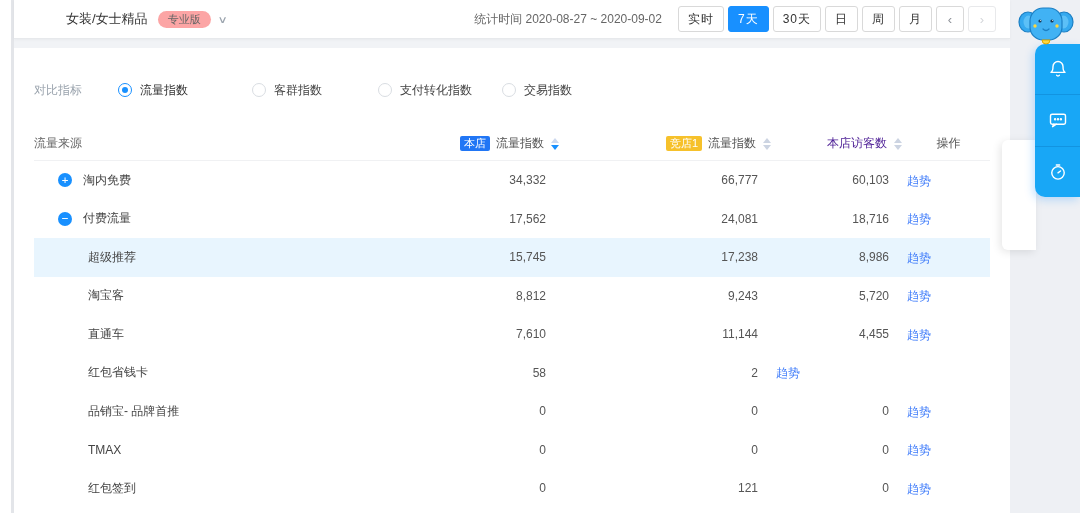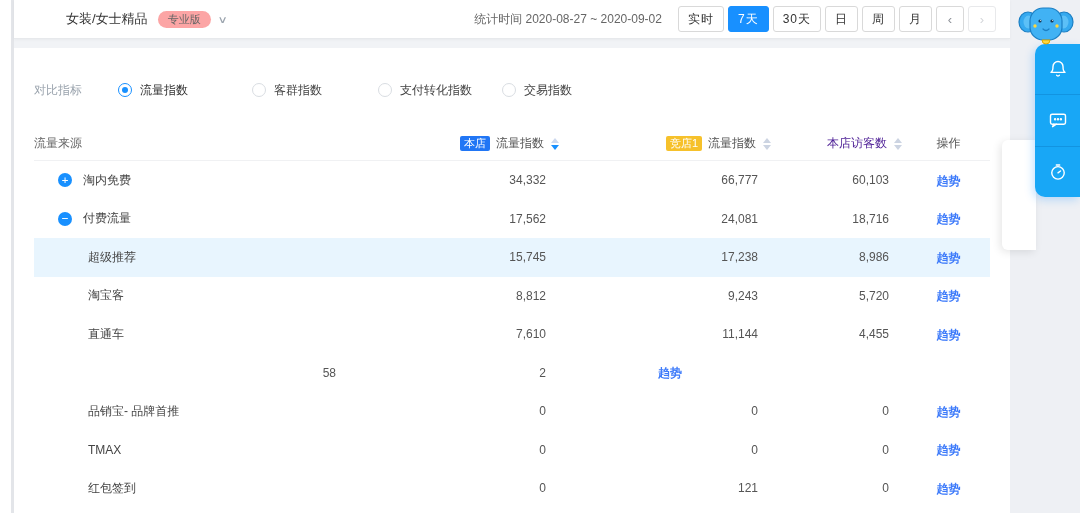--- a/index.html
+++ b/index.html
@@ -88,21 +88,21 @@
   .t-row.highlight{background:#e8f5fe;}
   .cell-name{display:flex;align-items:center;font-size:12px;color:#444;}
   .cell-name.parent{padding-left:24px;}
   .cell-name.child{padding-left:54px;}
   .expander{
     width:14px;height:14px;border-radius:50%;background:var(--accent);color:#fff;
     display:flex;align-items:center;justify-content:center;font-size:11px;line-height:1;
     margin-right:11px;cursor:pointer;flex:0 0 14px;font-family:"DejaVu Sans Mono",monospace;
   }
   .cell-num{font-size:12px;color:#555;text-align:right;padding-right:18px;}
-  .cell-action{text-align:center;font-weight:bold;}
+  .cell-action{text-align:left;}
   .trend-link{font-size:12px;color:#3e7bfa;text-decoration:none;cursor:pointer;}
 
   
   .right-strip{position:absolute;right:0;top:0;width:70px;height:513px;background:#eef0f4;}
   .white-tab{
     position:absolute;right:44px;top:140px;width:34px;height:110px;background:#fff;
     border-radius:6px 0 0 6px;box-shadow:-2px 2px 8px rgba(0,0,0,.10);
   }
   .side-panel{
     position:absolute;right:0;top:44px;width:45px;height:153px;background:#18a7f6;
@@ -233,20 +233,23 @@
       <div class="grid-row t-row">
         <div class="cell-name child">
           <span>直通车</span>
         </div>
         <div class="cell-num">7,610</div>
         <div class="cell-num">11,144</div>
         <div class="cell-num">4,455</div>
         <div class="cell-action"><span class="trend-link">趋势</span></div>
       </div>
       <div class="grid-row t-row">
+        <div class="cell-name child">
+          <span>红包省钱卡</span>
+        </div>
         <div class="cell-num">58</div>
         <div class="cell-num">2</div>
         <div class="cell-action"><span class="trend-link">趋势</span></div>
       </div>
       <div class="grid-row t-row">
         <div class="cell-name child">
           <span>品销宝- 品牌首推</span>
         </div>
         <div class="cell-num">0</div>
         <div class="cell-num">0</div>

